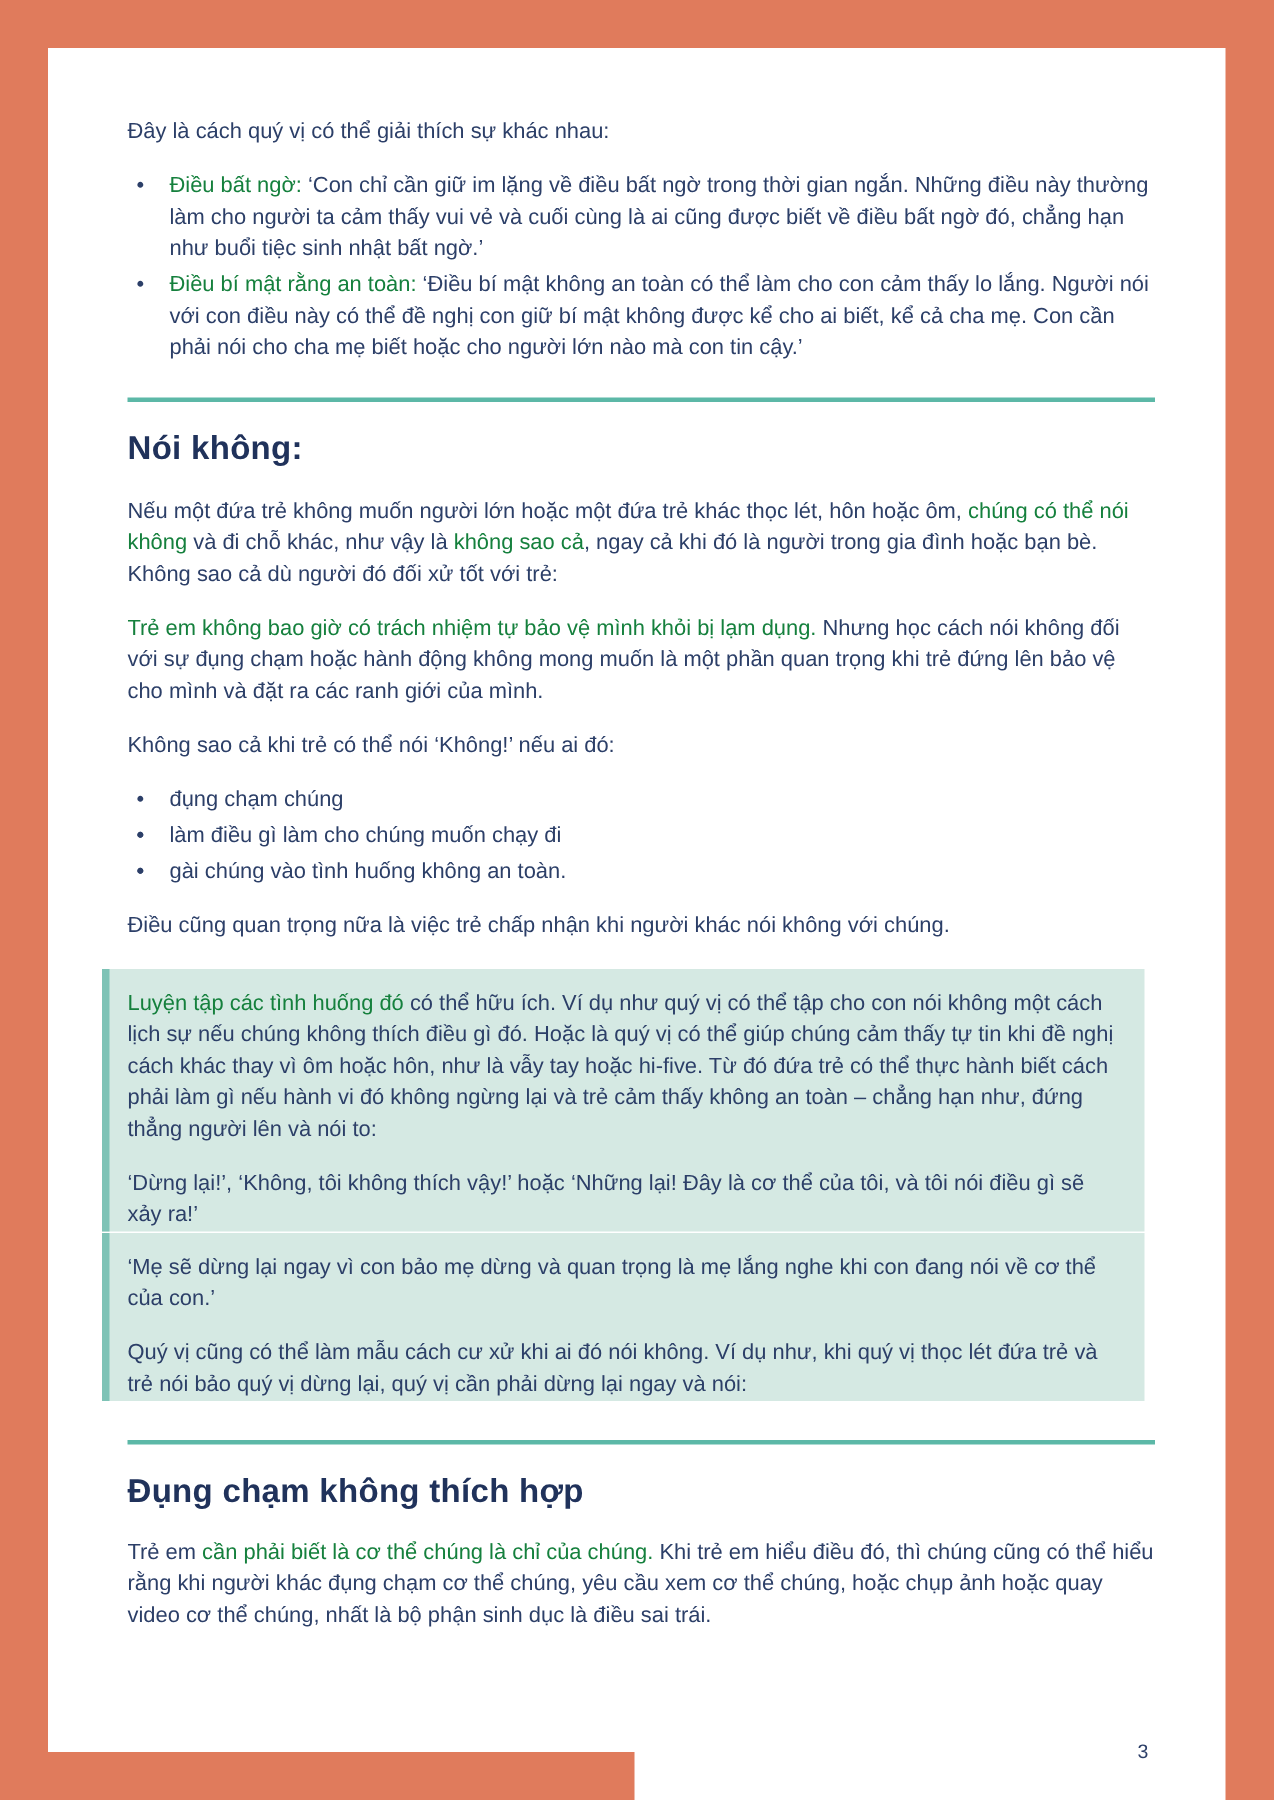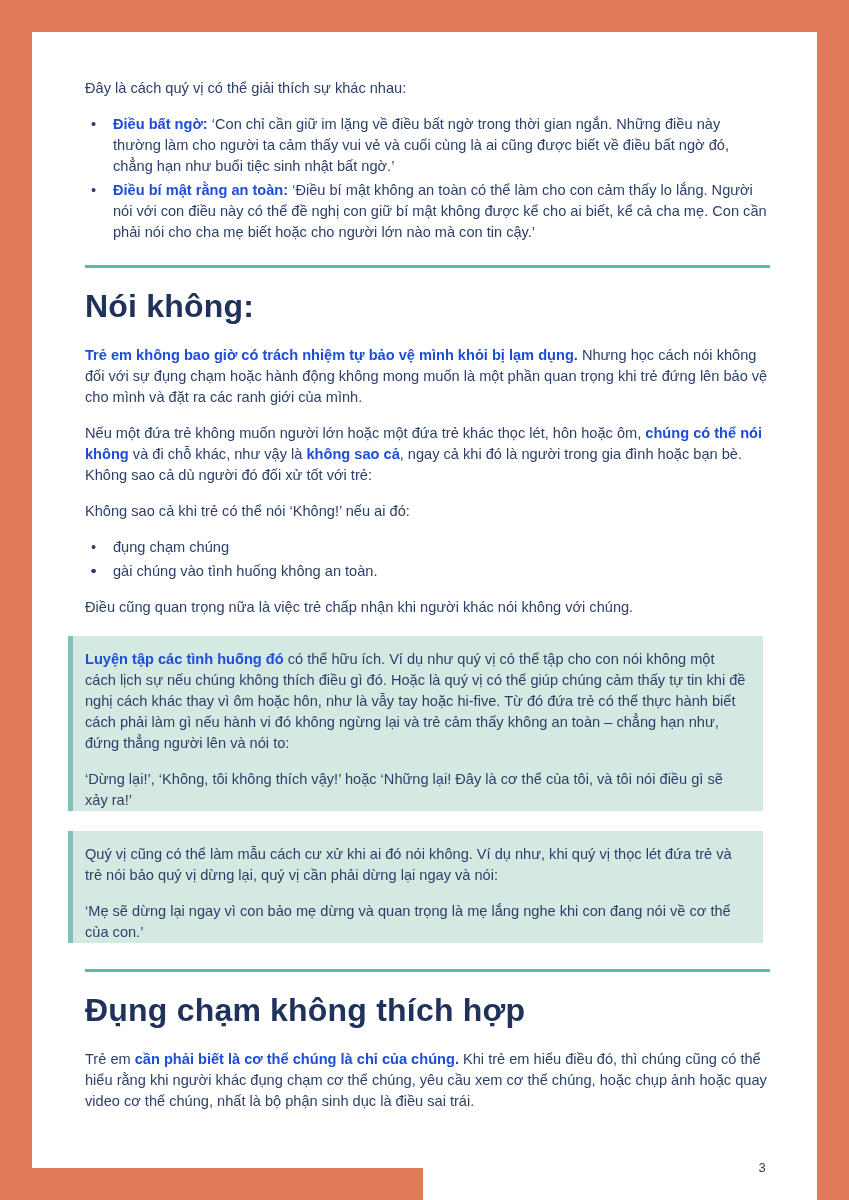--- a/index.html
+++ b/index.html
@@ -25,21 +25,21 @@
   }
   .content {
     position: absolute;
     left: 53px; top: 46px;
     width: 685px;
     color: #2C3F68;
     font-size: 14.6px;
     line-height: 1.44;
   }
   p { margin: 0 0 15px 0; }
-  .bold-navy { font-weight: bold; color: #1d4ed8; }
+  .bold-navy { font-weight: normal; color: #15803d; }
   ul.doc-list {
     list-style: none;
     margin: 0 0 15px 0;
     padding: 0;
   }
   ul.doc-list li {
     position: relative;
     padding-left: 28px;
     margin: 0 0 3px 0;
   }
@@ -47,31 +47,31 @@
     position: absolute;
     left: 6px; top: 0;
     color: #2C3F68;
   }
   .divider {
     height: 3px;
     background: #5CB8A7;
     margin: 22px 0 0 0;
   }
   h1 {
-    font-size: 32px;
+    font-size: 22px;
     font-weight: bold;
     color: #20325B;
     margin: 15px 0 16px 0;
     letter-spacing: 0.2px;
   }
   .callout {
     background: #D5E9E3;
     border-left: 5px solid #7EC3B6;
     padding: 13px 14px 0 12px;
-    margin: 0 0 20px -17px;
+    margin: 0 0 1px -17px;
     width: 664px;
   }
   .callout p:last-child { margin-bottom: 0; }
   .page-number {
     position: absolute;
     left: 752px; top: 1160px;
     width: 20px;
     text-align: center;
     color: #2C3F68;
     font-size: 13px;
@@ -92,44 +92,44 @@
       </li>
       <li>
         <span class="marker">•</span>
         <span class="bold-navy">Điều bí mật rằng an toàn:</span><span> ‘Điều bí mật không an toàn có thể làm cho con cảm thấy lo lắng. Người nói với con điều này có thể đề nghị con giữ bí mật không được kể cho ai biết, kể cả cha mẹ. Con cần phải nói cho cha mẹ biết hoặc cho người lớn nào mà con tin cậy.’</span>
       </li>
     </ul>
 
     <div class="divider"></div>
     <h1>Nói không:</h1>
 
+    <p><span>Nếu một đứa trẻ không muốn người lớn hoặc một đứa trẻ khác thọc lét, hôn hoặc ôm, </span><span class="bold-navy">chúng có thể nói không</span><span> và đi chỗ khác, như vậy là </span><span class="bold-navy">không sao cả</span><span>, ngay cả khi đó là người trong gia đình hoặc bạn bè. Không sao cả dù người đó đối xử tốt với trẻ:</span></p>
+
     <p><span class="bold-navy">Trẻ em không bao giờ có trách nhiệm tự bảo vệ mình khỏi bị lạm dụng.</span><span> Nhưng học cách nói không đối với sự đụng chạm hoặc hành động không mong muốn là một phần quan trọng khi trẻ đứng lên bảo vệ cho mình và đặt ra các ranh giới của mình.</span></p>
-
-    <p><span>Nếu một đứa trẻ không muốn người lớn hoặc một đứa trẻ khác thọc lét, hôn hoặc ôm, </span><span class="bold-navy">chúng có thể nói không</span><span> và đi chỗ khác, như vậy là </span><span class="bold-navy">không sao cả</span><span>, ngay cả khi đó là người trong gia đình hoặc bạn bè. Không sao cả dù người đó đối xử tốt với trẻ:</span></p>
 
     <p>Không sao cả khi trẻ có thể nói ‘Không!’ nếu ai đó:</p>
 
     <ul class="doc-list">
       <li><span class="marker">•</span><span>đụng chạm chúng</span></li>
       <li><span class="marker">•</span></li>
-      <li><span class="marker">•</span></li>
+      <li><span class="marker">•</span><span>làm điều gì làm cho chúng muốn chạy đi</span></li>
       <li><span class="marker">•</span></li>
       <li><span class="marker">•</span><span>gài chúng vào tình huống không an toàn.</span></li>
     </ul>
 
     <p>Điều cũng quan trọng nữa là việc trẻ chấp nhận khi người khác nói không với chúng.</p>
 
     <div class="callout" style="margin-top:18px;">
       <p><span class="bold-navy">Luyện tập các tình huống đó</span><span> có thể hữu ích. Ví dụ như quý vị có thể tập cho con nói không một cách lịch sự nếu chúng không thích điều gì đó. Hoặc là quý vị có thể giúp chúng cảm thấy tự tin khi đề nghị cách khác thay vì ôm hoặc hôn, như là vẫy tay hoặc hi-five. Từ đó đứa trẻ có thể thực hành biết cách phải làm gì nếu hành vi đó không ngừng lại và trẻ cảm thấy không an toàn – chẳng hạn như, đứng thẳng người lên và nói to:</span></p>
       <p>‘Dừng lại!’, ‘Không, tôi không thích vậy!’ hoặc ‘Những lại! Đây là cơ thể của tôi, và tôi nói điều gì sẽ xảy ra!’</p>
     </div>
 
     <div class="callout">
+      <p>‘Mẹ sẽ dừng lại ngay vì con bảo mẹ dừng và quan trọng là mẹ lắng nghe khi con đang nói về cơ thể của con.’</p>
       <p>Quý vị cũng có thể làm mẫu cách cư xử khi ai đó nói không. Ví dụ như, khi quý vị thọc lét đứa trẻ và trẻ nói bảo quý vị dừng lại, quý vị cần phải dừng lại ngay và nói:</p>
-      <p>‘Mẹ sẽ dừng lại ngay vì con bảo mẹ dừng và quan trọng là mẹ lắng nghe khi con đang nói về cơ thể của con.’</p>
     </div>
 
     <div class="divider" style="margin-top:26px;"></div>
     <h1>Đụng chạm không thích hợp</h1>
 
     <p><span>Trẻ em </span><span class="bold-navy">cần phải biết là cơ thể chúng là chỉ của chúng.</span><span> Khi trẻ em hiểu điều đó, thì chúng cũng có thể hiểu rằng khi người khác đụng chạm cơ thể chúng, yêu cầu xem cơ thể chúng, hoặc chụp ảnh hoặc quay video cơ thể chúng, nhất là bộ phận sinh dục là điều sai trái.</span></p>
 
   </div>
 </div>
 

